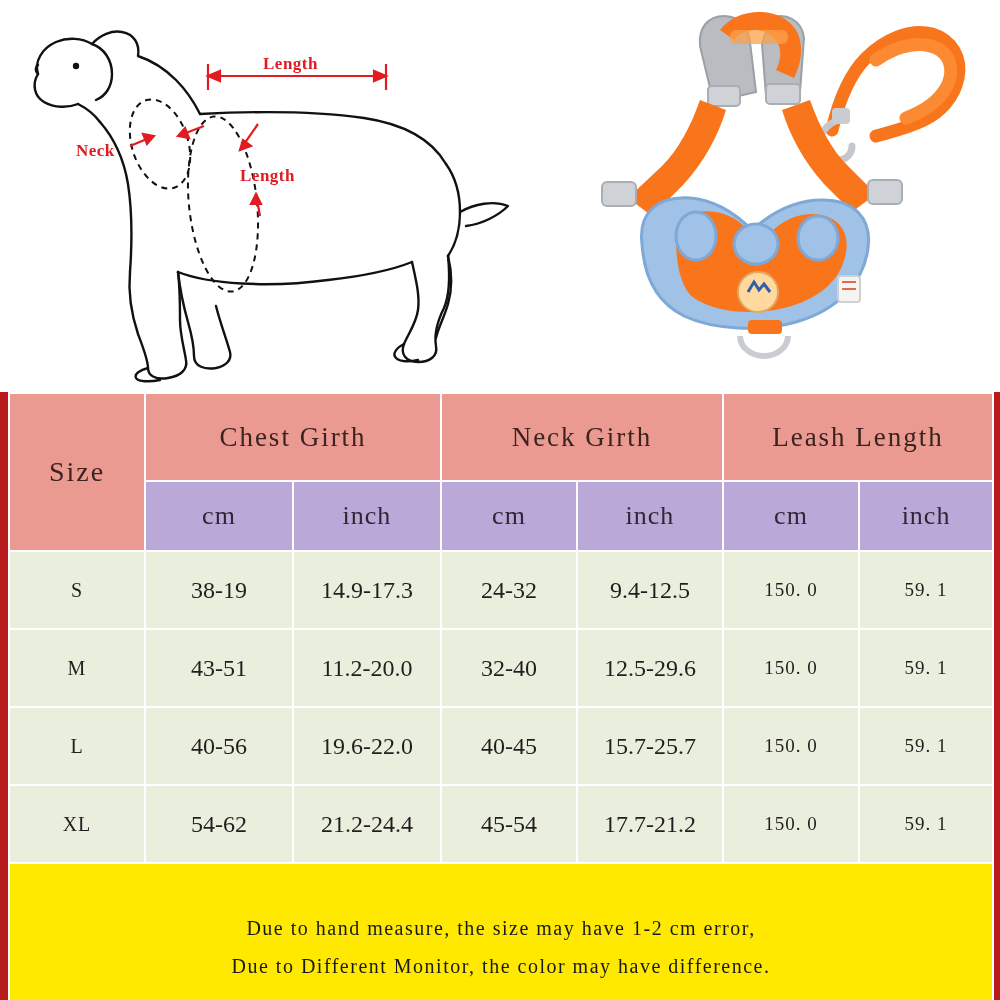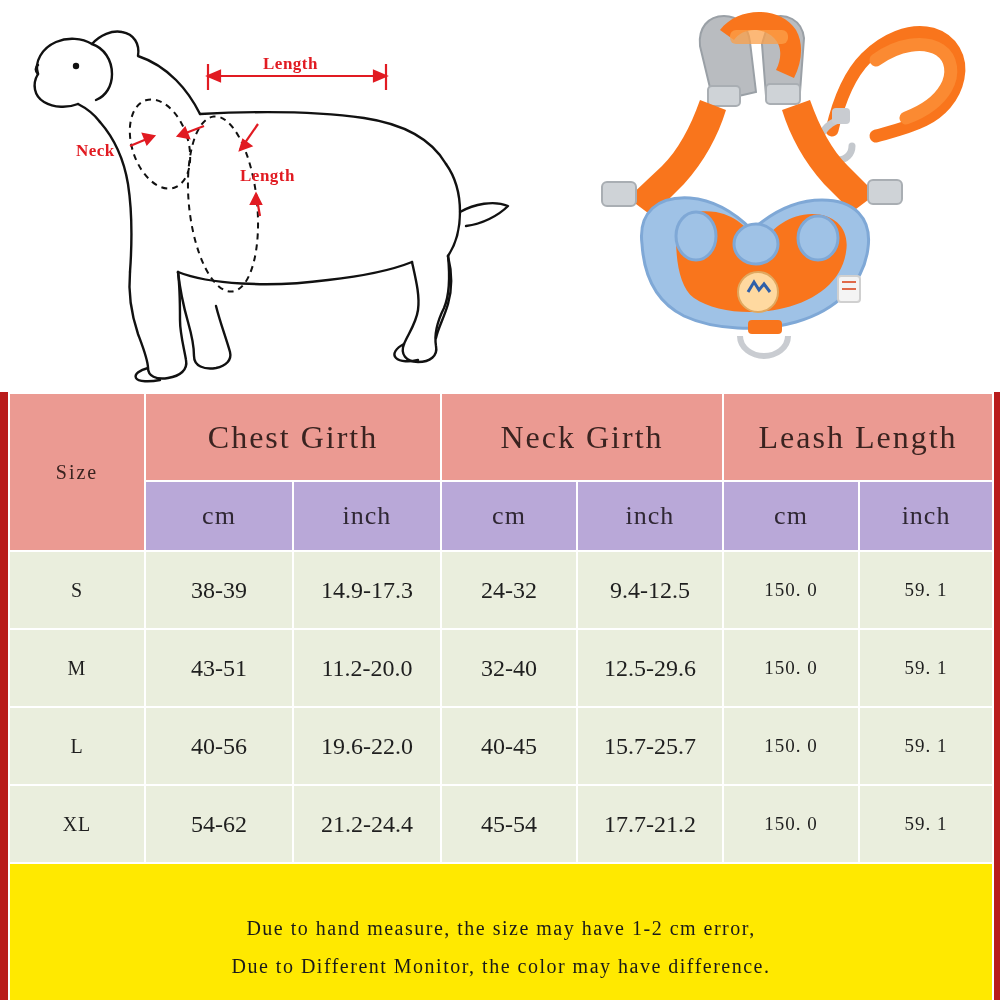--- a/index.html
+++ b/index.html
@@ -67,26 +67,26 @@
   }
   table.size-table td, table.size-table th {
     border: 2px solid #ffffff;
     text-align: center;
     vertical-align: middle;
     font-family: "Liberation Serif", serif;
   }
   .hdr-row td {
     background: #eb9a92;
     color: #3a2320;
-    font-size: 32px;
+    font-size: 27px;
     height: 84px;
     letter-spacing: 2px;
   }
   .hdr-row td.size-hdr {
-    font-size: 20px;
+    font-size: 28px;
     letter-spacing: 2px;
   }
   .unit-row td {
     background: #b9a8d8;
     color: #2f2733;
     font-size: 26px;
     height: 66px;
     letter-spacing: 1px;
   }
   .data-row td {
@@ -276,21 +276,21 @@
           <td>cm</td>
           <td>inch</td>
           <td>cm</td>
           <td>inch</td>
           <td>cm</td>
           <td>inch</td>
         </tr>
 
         <tr class="data-row">
           <td class="size-cell">S</td>
-          <td>38-39</td>
+          <td>38-19</td>
           <td>14.9-17.3</td>
           <td>24-32</td>
           <td>9.4-12.5</td>
           <td class="leash-cell">150. 0</td>
           <td class="leash-cell">59. 1</td>
         </tr>
 
         <tr class="data-row">
           <td class="size-cell">M</td>
           <td>43-51</td>

